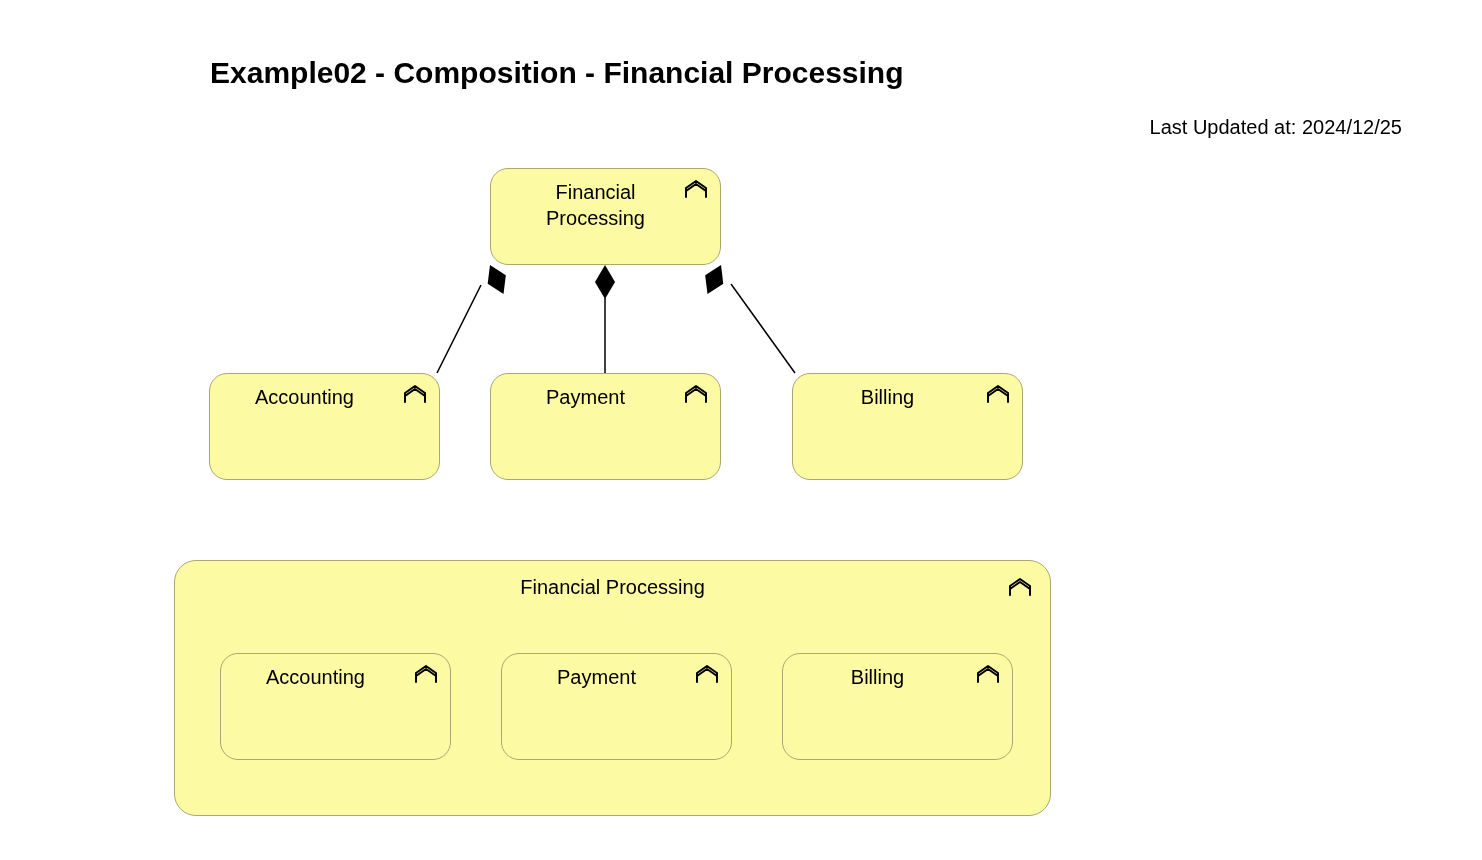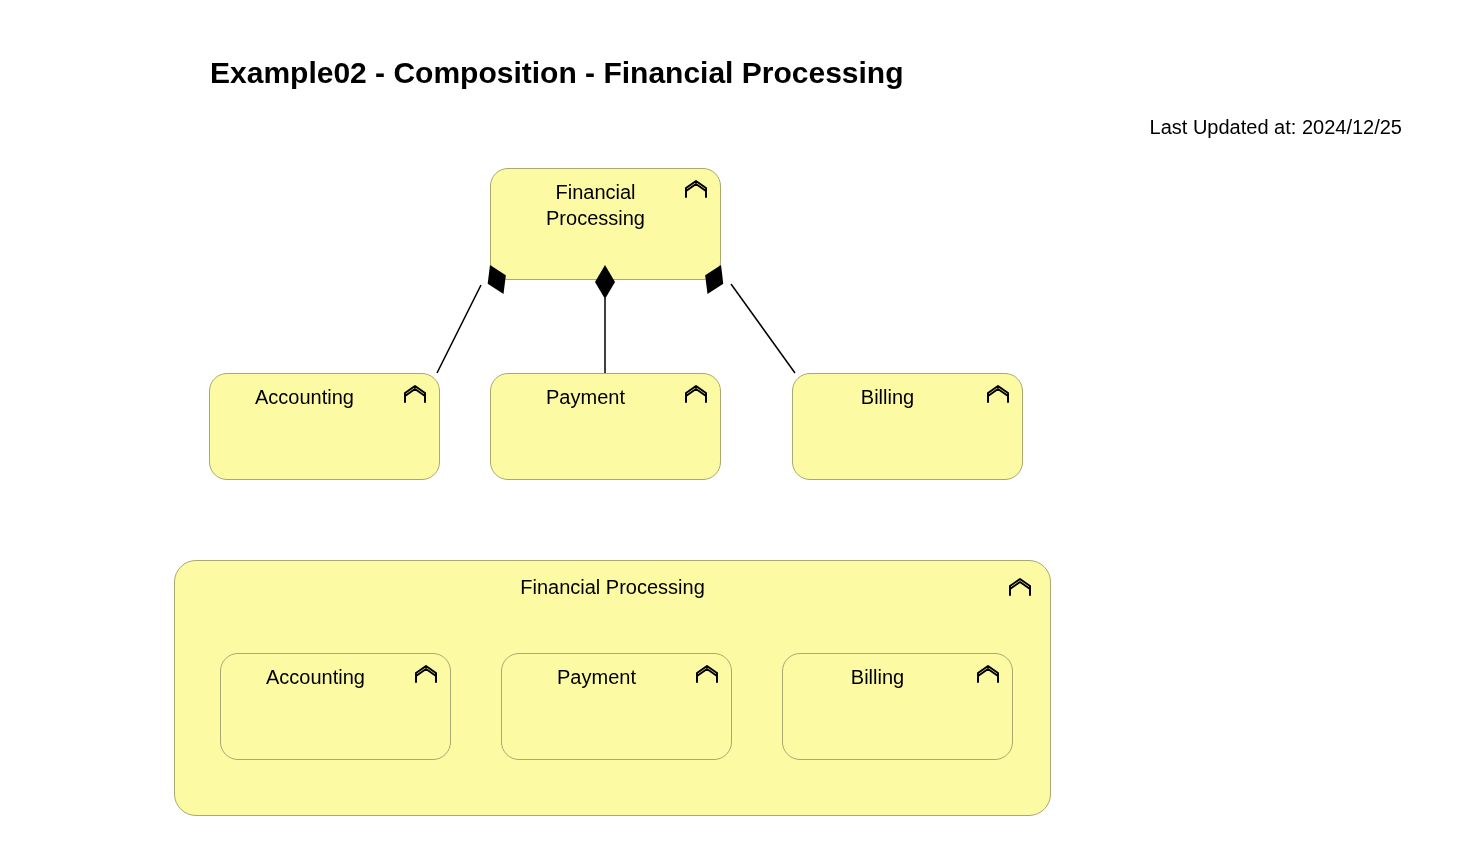--- a/index.html
+++ b/index.html
@@ -76,21 +76,21 @@
 <body>
 
 <div class="title">Example02 - Composition - Financial Processing</div>
 
 <div class="meta">
   <div>
     <span>Last Updated at: </span><span>2024/12/25</span>
   </div>
 </div>
 
-<div class="fn-box" style="left:490px; top:168px; width:231px; height:112px;">
+<div class="fn-box" style="left:490px; top:168px; width:231px; height:97px;">
   <span class="label" style="padding-right:30px; padding-left:10px; white-space:pre-line;">Financial
 Processing</span>
   <span class="fn-icon">
     <svg width="24" height="20" viewBox="0 0 24 20">
       <path d="M2 18 L2 9 L12 2 L22 9 L22 18 M2 12 L12 5 L22 12" stroke="#000" stroke-width="2" fill="none" stroke-linejoin="round" stroke-linecap="round"></path>
     </svg>
   </span>
 </div>
 
 <div class="fn-box" style="left:209px; top:373px; width:231px; height:107px;">

